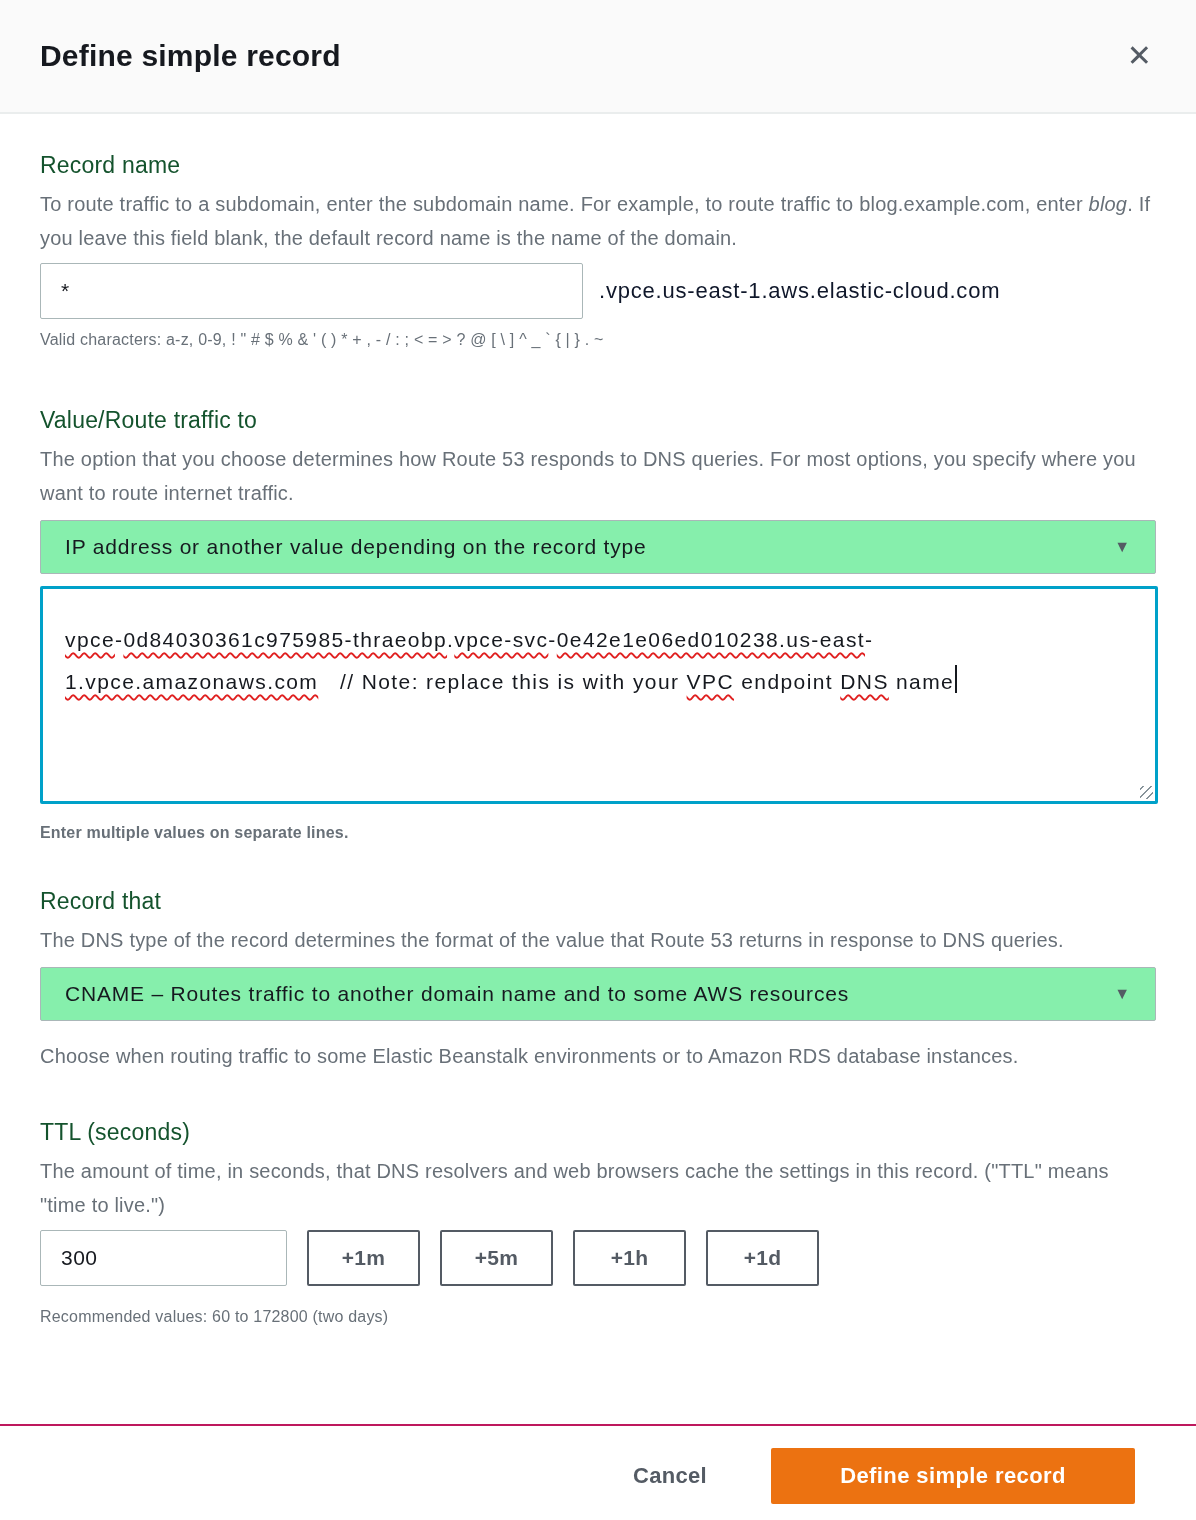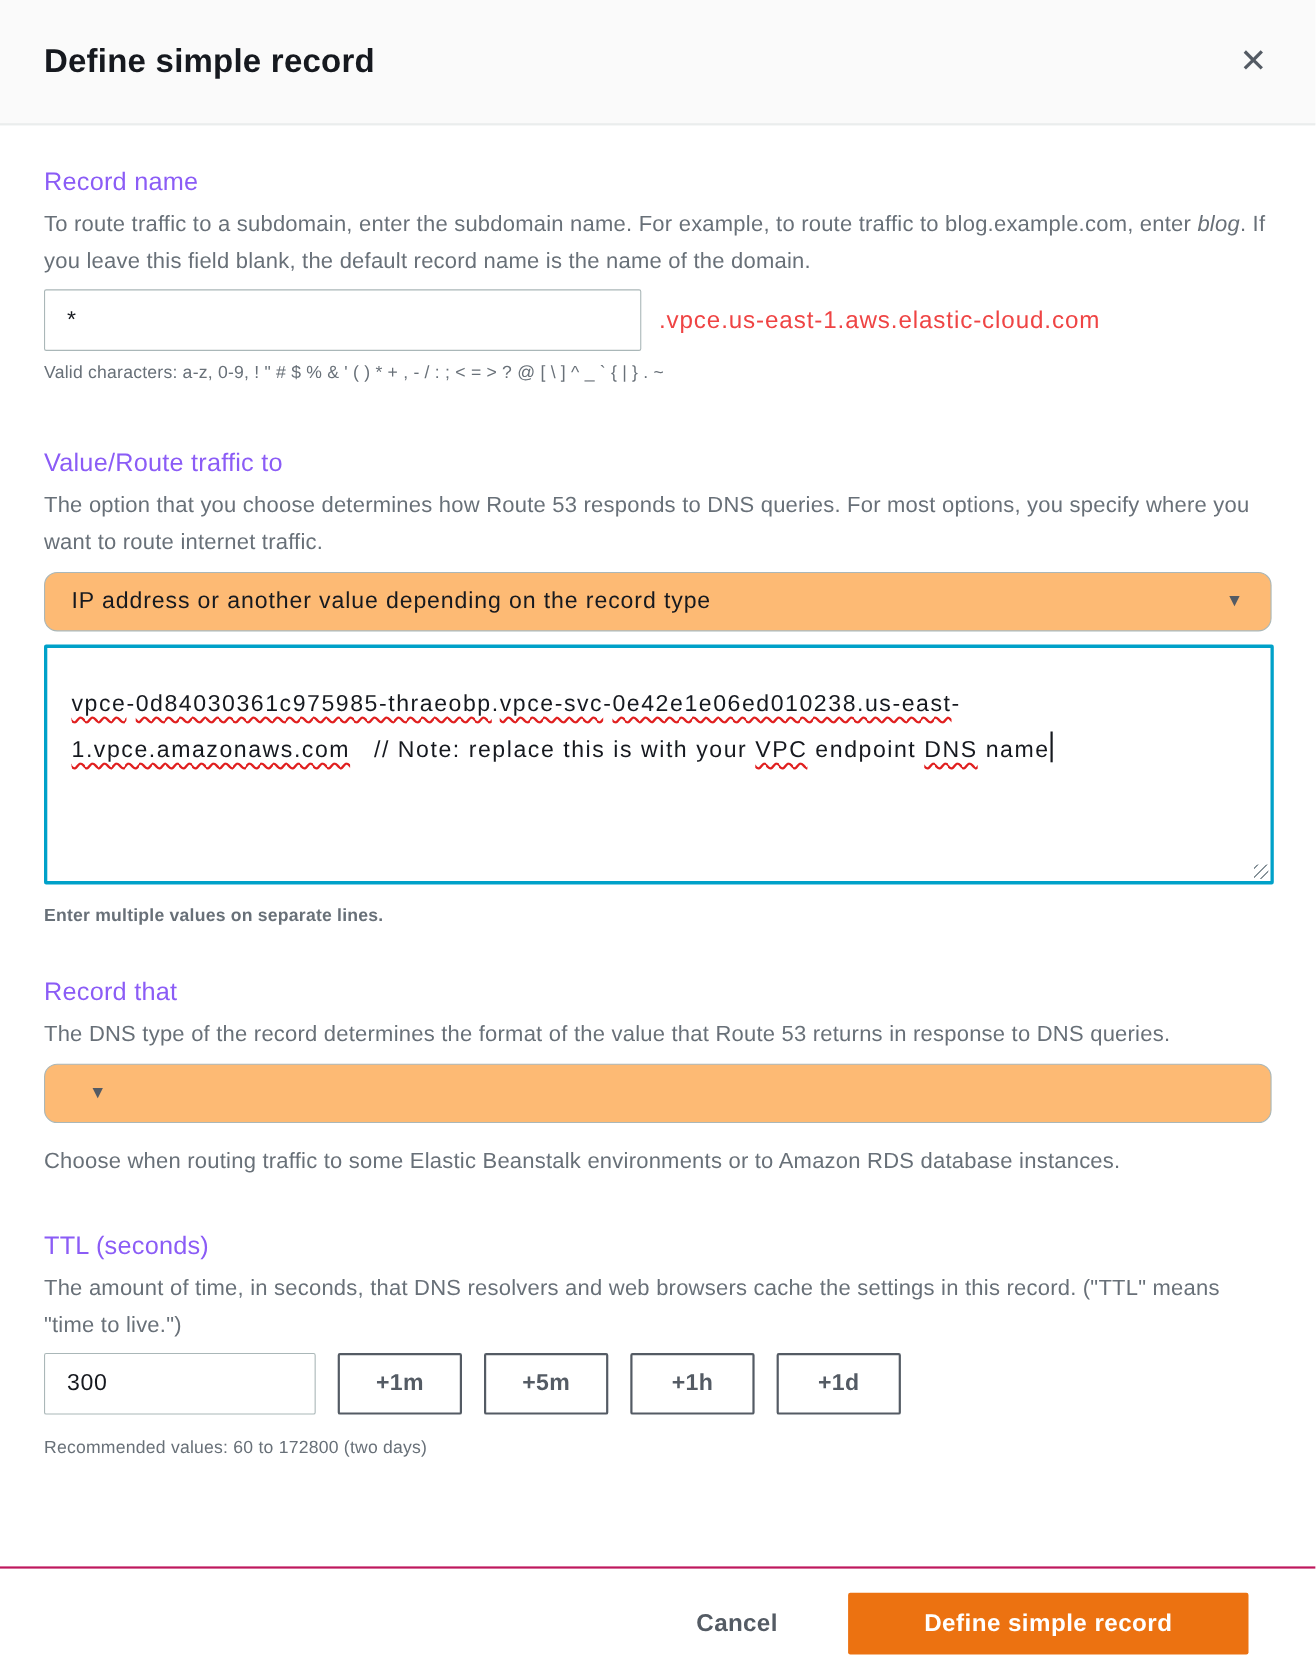--- a/index.html
+++ b/index.html
@@ -23,21 +23,21 @@
   }
   .dlg-title { font-size: 30px; font-weight: 700; color: #16191f; letter-spacing: 0.2px; }
   .close-btn {
     background: none; border: none; cursor: pointer;
     font-size: 30px; line-height: 1; color: #545b64; font-weight: 400;
     padding: 4px;
   }
 
   
   .dlg-body { padding: 38px 40px 0 40px; flex: 1 1 auto; }
-  h2.section-label { font-size: 23px; font-weight: 400; color: #8b5cf6; letter-spacing: 0.2px; }
+  h2.section-label { font-size: 23px; font-weight: 400; color: #14532d; letter-spacing: 0.2px; }
   p.desc {
     margin-top: 8px;
     font-size: 20px; line-height: 34px; color: #687078;
     max-width: 1116px; letter-spacing: 0.2px;
   }
   p.desc i { }
   p.hint {
     font-size: 16px; color: #687078; letter-spacing: 0.2px;
   }
 
@@ -45,28 +45,28 @@
   .text-input {
     font-family: "Liberation Sans", sans-serif;
     font-size: 21px; color: #16191f;
     border: 1px solid #aab7b8; border-radius: 2px;
     background: #fff;
     height: 56px; padding: 0 20px;
     outline: none; letter-spacing: 0.5px;
   }
   .record-row { margin-top: 8px; display: flex; align-items: center; }
   .record-input { width: 543px; }
-  .domain-suffix { margin-left: 16px; font-size: 22px; color: #ef4444; letter-spacing: 0.8px; text-align: center; }
+  .domain-suffix { margin-left: 16px; font-size: 22px; color: #0f172a; letter-spacing: 0.8px; text-align: center; }
   .valid-chars { margin-top: 12px; }
 
   .select-box {
     margin-top: 10px;
     height: 54px; width: 1116px;
-    border: 1px solid #aab7b8; border-radius: 12px;
-    background: #fdba74; cursor: pointer;
+    border: 1px solid #aab7b8; border-radius: 2px;
+    background: #86efac; cursor: pointer;
     display: flex; align-items: center; justify-content: space-between;
     padding: 0 24px;
     font-size: 21px; color: #16191f; letter-spacing: 0.8px;
   }
   .select-arrow { color: #545b64; font-size: 16px; flex: 0 0 auto; margin-left: 16px; }
 
   
   .value-textarea {
     margin-top: 12px;
     position: relative;
@@ -171,20 +171,21 @@
 </span><span class="misspelled">1.vpce.amazonaws.com</span><span>   // Note: replace this is with your </span><span class="misspelled">VPC</span><span> endpoint </span><span class="misspelled">DNS</span><span> name</span><span class="caret"></span></div>
         <span class="resize-handle"></span>
       </div>
       <p class="hint multi-values-hint">Enter multiple values on separate lines.</p>
     </section>
 
     <section class="section-gap-md">
       <h2 class="section-label">Record that</h2>
       <p class="desc">The DNS type of the record determines the format of the value that Route 53 returns in response to DNS queries.</p>
       <div class="select-box">
+        <span>CNAME – Routes traffic to another domain name and to some AWS resources</span>
         <span class="select-arrow">▼</span>
       </div>
       <p class="choose-hint">Choose when routing traffic to some Elastic Beanstalk environments or to Amazon RDS database instances.</p>
     </section>
 
     <section class="section-gap-md">
       <h2 class="section-label">TTL (seconds)</h2>
       <p class="desc">The amount of time, in seconds, that DNS resolvers and web browsers cache the settings in this record. ("TTL" means "time to live.")</p>
       <div class="ttl-row">
         <input class="text-input ttl-input" type="text" value="300" style="">

